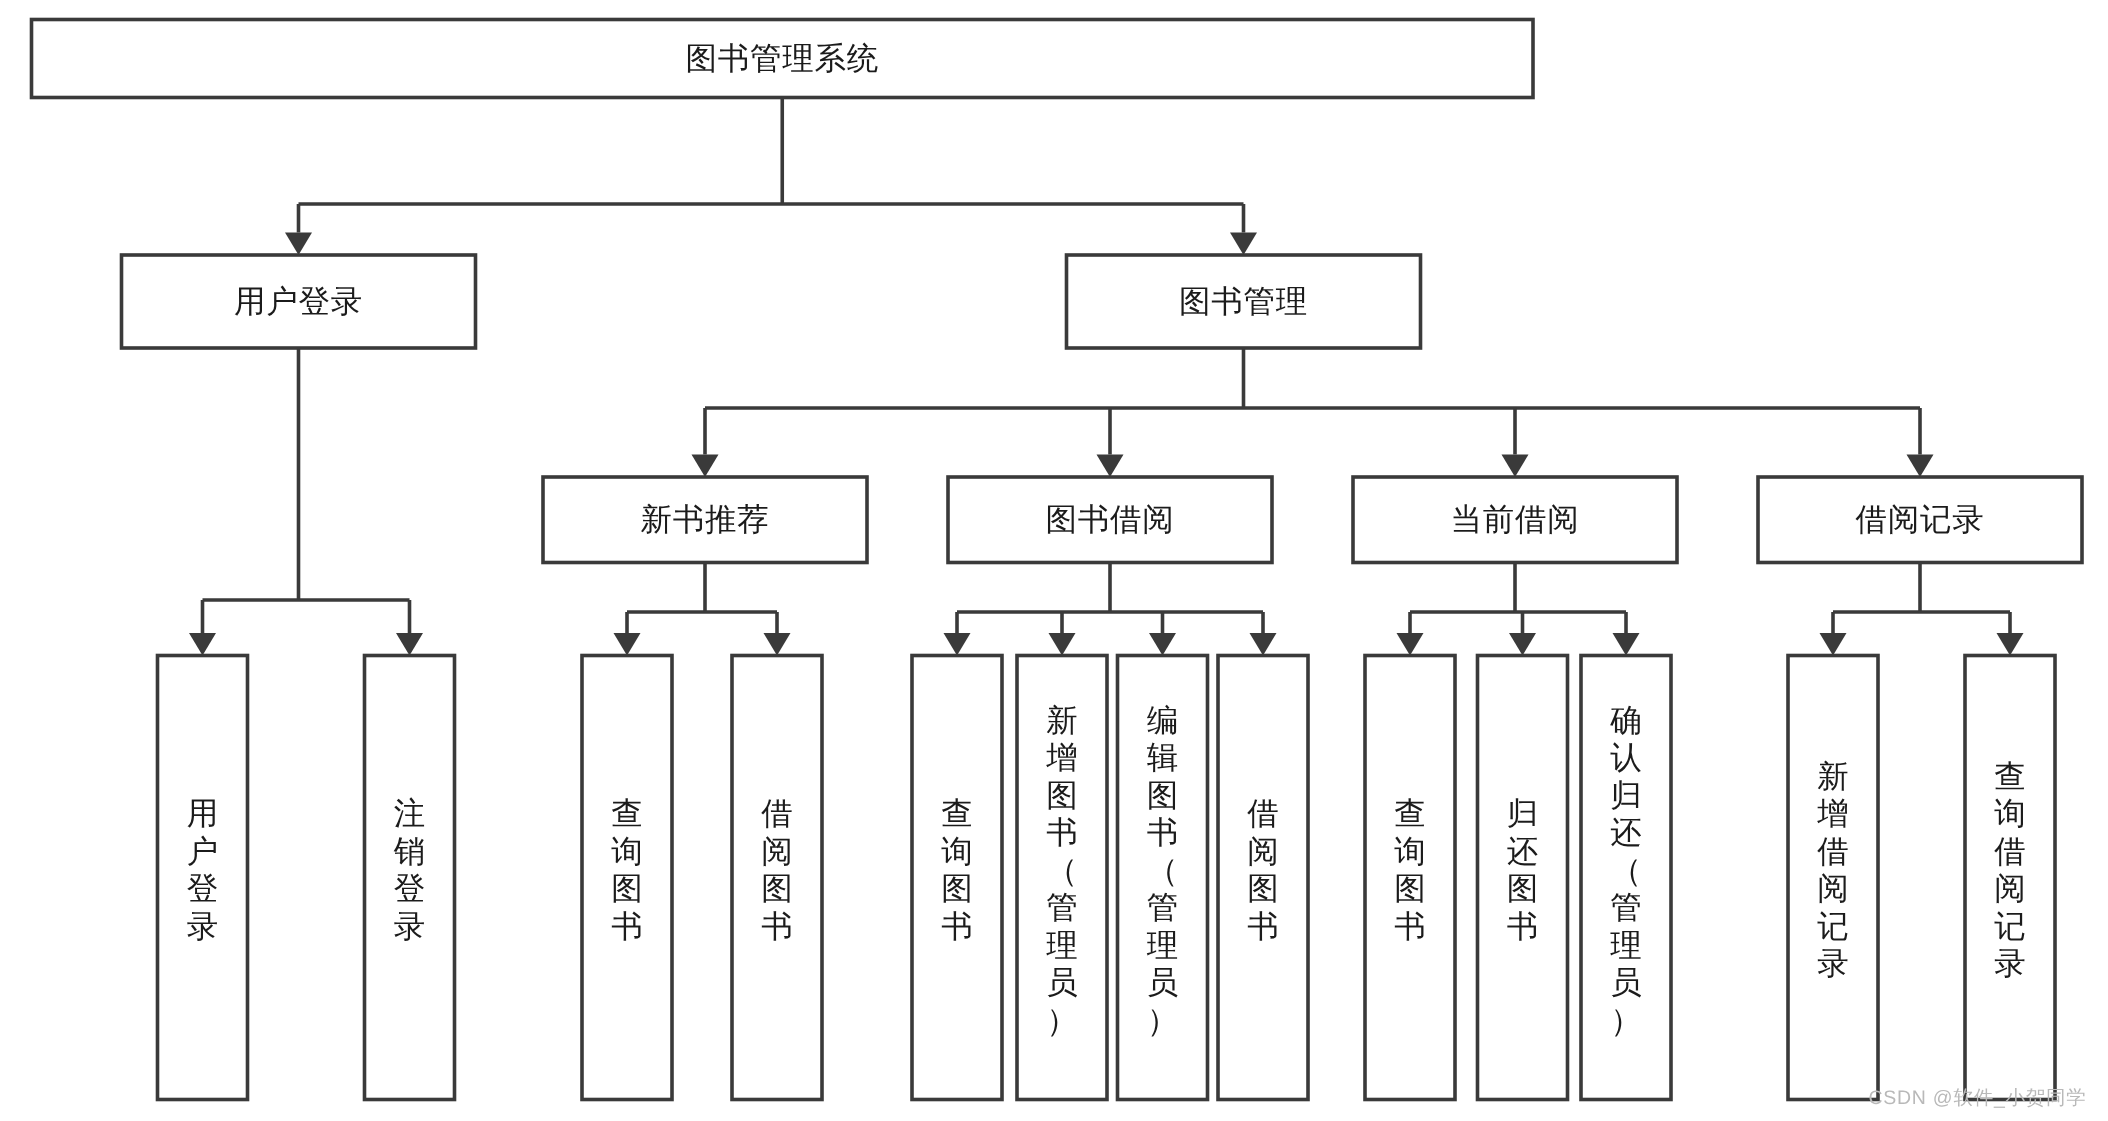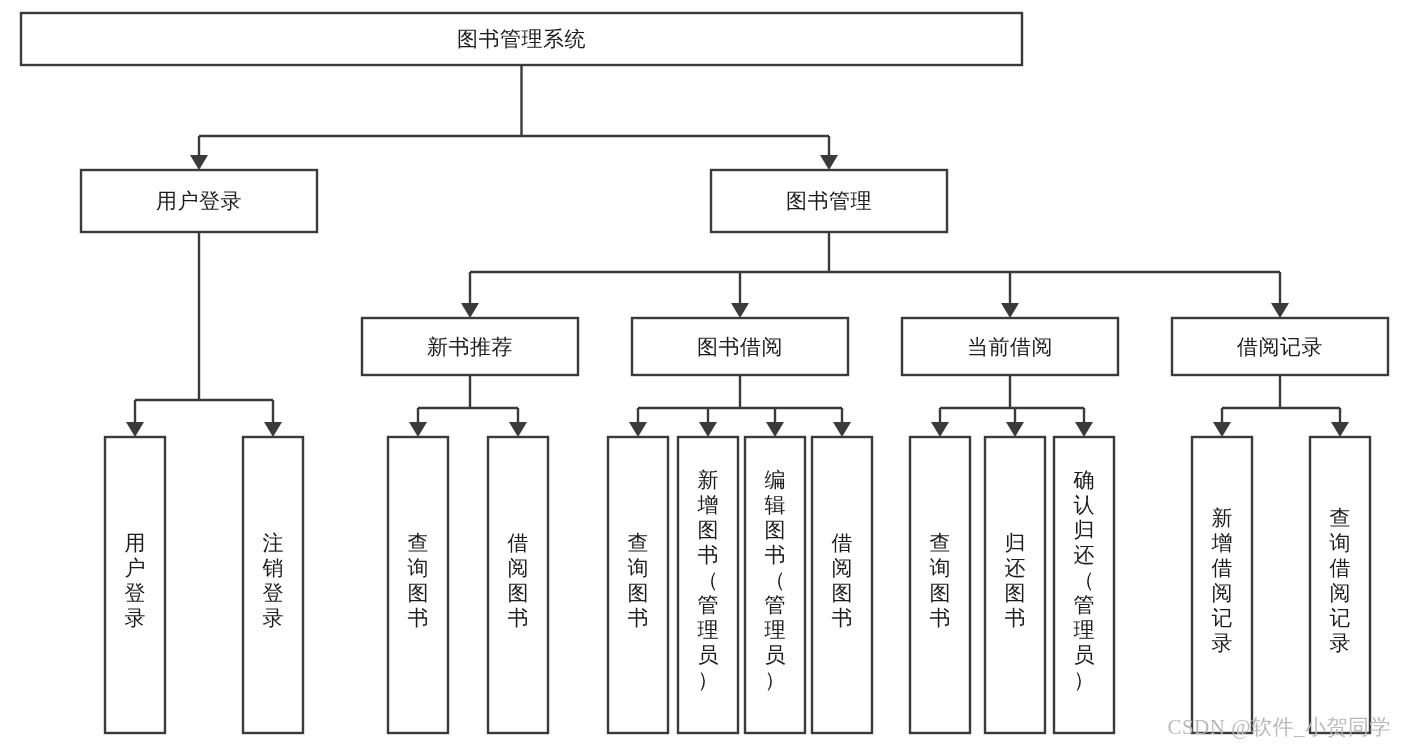--- a/index.html
+++ b/index.html
@@ -55,22 +55,22 @@
     stroke-linecap: butt;
   }
   .arrow-head {
     fill: #3a3a3a;
     stroke: none;
   }
   .watermark-text {
     position: absolute;
     right: 14px;
     bottom: 6px;
-    font-family: Liberation Serif, serif;
-    font-size: 21px;
+    font-family: Liberation Sans, sans-serif;
+    font-size: 13px;
     color: #b9b9b9;
     white-space: nowrap;
     user-select: none;
     letter-spacing: 0.5px;
   }
 </style>
 </head>
 <body>
 
 <div id="diagram-root">

